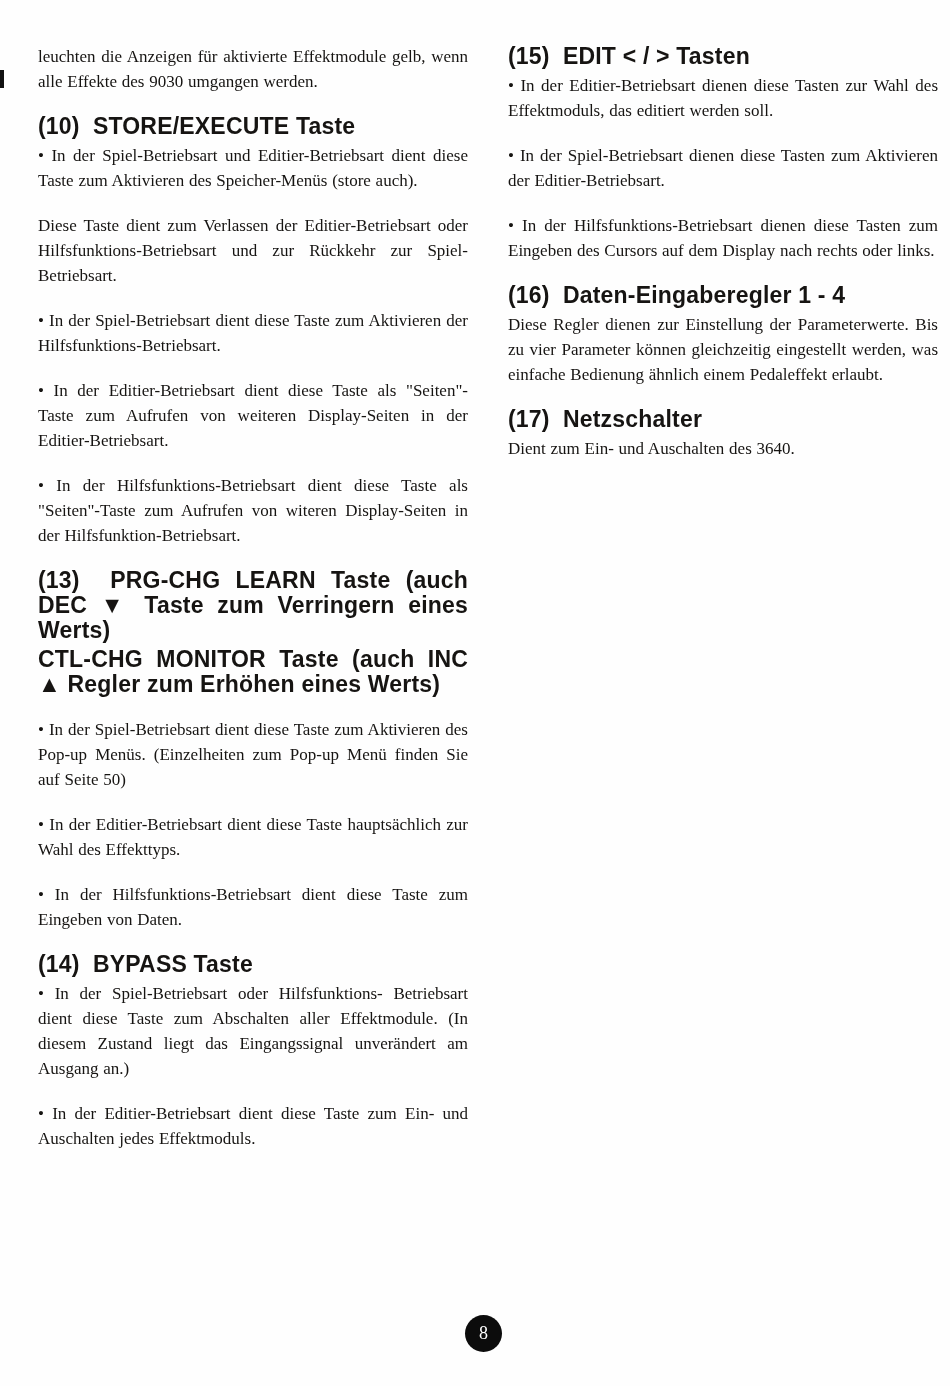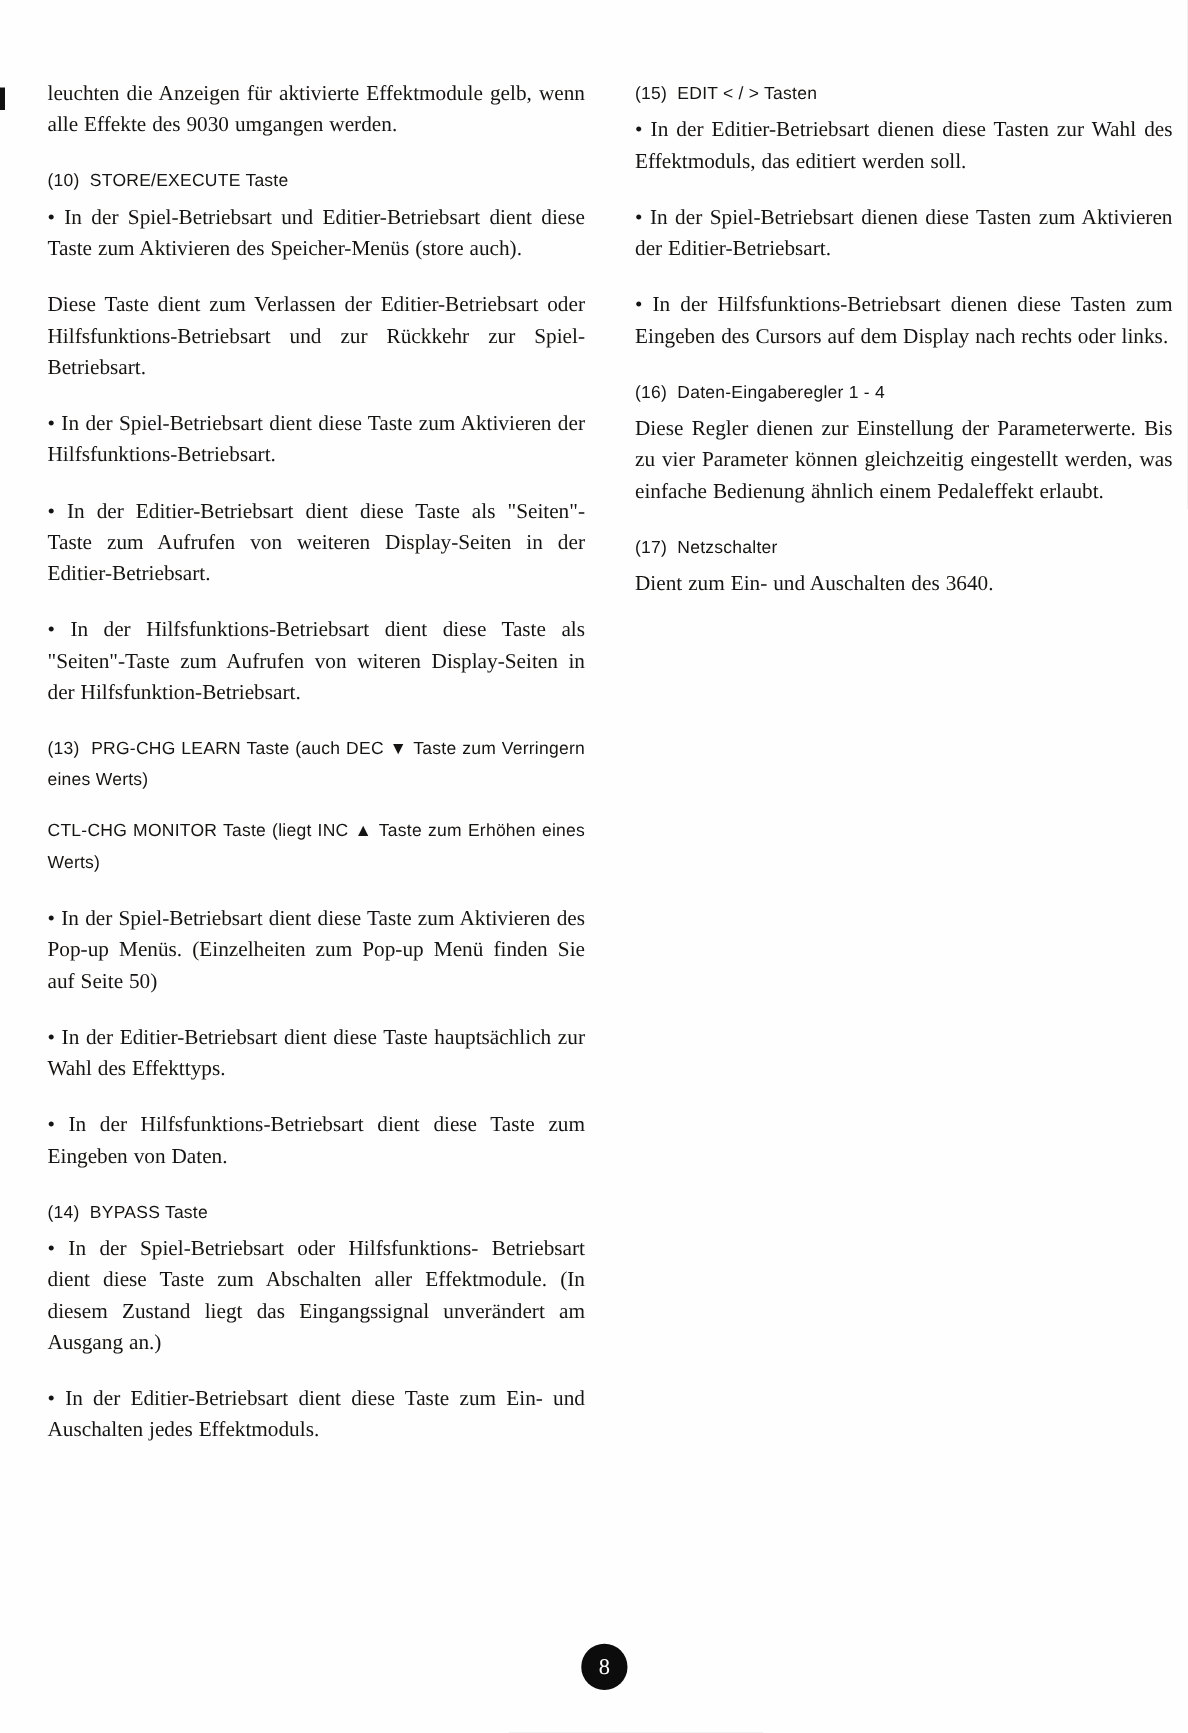--- a/index.html
+++ b/index.html
@@ -8,42 +8,42 @@
     width: 950px;
     height: 1386px;
     background: #fefefe;
     color: #161412;
     overflow: hidden;
     margin: 0 auto;
     font-family: "Liberation Serif", serif;
   }
   .col {
     position: absolute;
-    top: 62px;
+    top: 44px;
     width: 430px;
   }
   .col.left  { left: 38px; }
   .col.right { left: 508px; }
   .b { width: 100%; }
   .p {
     font: 17px/25px "Liberation Serif", serif;
     text-align: justify;
     margin: 0 0 20px 0;
     word-spacing: 0.5px;
   }
   .h, .hc, .h2 {
     font-family: "Liberation Sans", sans-serif;
-    font-weight: normal;
-    font-size: 14px;
+    font-weight: bold;
+    font-size: 23px;
     line-height: 25px;
     text-align: justify;
     letter-spacing: 0.2px;
     margin: 0 0 4px 0;
   }
-  .hc { margin-bottom: 16px; }
+  .hc { margin-bottom: 4px; }
   .h2 { margin-bottom: 20px; }
   .pagenum {
     position: absolute;
     left: 465px;
     top: 1315px;
     width: 37px;
     height: 37px;
     border-radius: 50%;
     background: #0c0c0c;
     color: #ffffff;
@@ -68,21 +68,21 @@
   <div class="speck"></div>
   <div class="col left">
       <div class="b p">leuchten die Anzeigen für aktivierte Effektmodule gelb, wenn alle Effekte des 9030 umgangen werden.</div>
       <div class="b h">(10)&nbsp; STORE/EXECUTE Taste</div>
       <div class="b p">• In der Spiel-Betriebsart und Editier-Betriebsart dient diese Taste zum Aktivieren des Speicher-Menüs (store auch).</div>
       <div class="b p">Diese Taste dient zum Verlassen der Editier-Betriebsart oder Hilfsfunktions-Betriebsart und zur Rückkehr zur Spiel-Betriebsart.</div>
       <div class="b p">• In der Spiel-Betriebsart dient diese Taste zum Aktivieren der Hilfsfunktions-Betriebsart.</div>
       <div class="b p">• In der Editier-Betriebsart dient diese Taste als "Seiten"- Taste zum Aufrufen von weiteren Display-Seiten in der Editier-Betriebsart.</div>
       <div class="b p">• In der Hilfsfunktions-Betriebsart dient diese Taste als "Seiten"-Taste zum Aufrufen von witeren Display-Seiten in der Hilfsfunktion-Betriebsart.</div>
       <div class="b hc">(13)&nbsp; PRG-CHG LEARN Taste (auch DEC ▼ Taste zum Verringern eines Werts)</div>
-      <div class="b h2">CTL-CHG MONITOR Taste (liegt INC ▲ Taste zum Erhöhen eines Werts)</div>
+      <div class="b h2">CTL-CHG MONITOR Taste (auch INC ▲ Regler zum Erhöhen eines Werts)</div>
       <div class="b p">• In der Spiel-Betriebsart dient diese Taste zum Aktivieren des Pop-up Menüs. (Einzelheiten zum Pop-up Menü finden Sie auf Seite 50)</div>
       <div class="b p">• In der Editier-Betriebsart dient diese Taste hauptsächlich zur Wahl des Effekttyps.</div>
       <div class="b p">• In der Hilfsfunktions-Betriebsart dient diese Taste zum Eingeben von Daten.</div>
       <div class="b h">(14)&nbsp; BYPASS Taste</div>
       <div class="b p">• In der Spiel-Betriebsart oder Hilfsfunktions- Betriebsart dient diese Taste zum Abschalten aller Effektmodule. (In diesem Zustand liegt das Eingangssignal unverändert am Ausgang an.)</div>
       <div class="b p">• In der Editier-Betriebsart dient diese Taste zum Ein- und Auschalten jedes Effektmoduls.</div>
     </div>
   <div class="col right">
       <div class="b h">(15)&nbsp; EDIT &lt; / &gt; Tasten</div>
       <div class="b p">• In der Editier-Betriebsart dienen diese Tasten zur Wahl des Effektmoduls, das editiert werden soll.</div>

